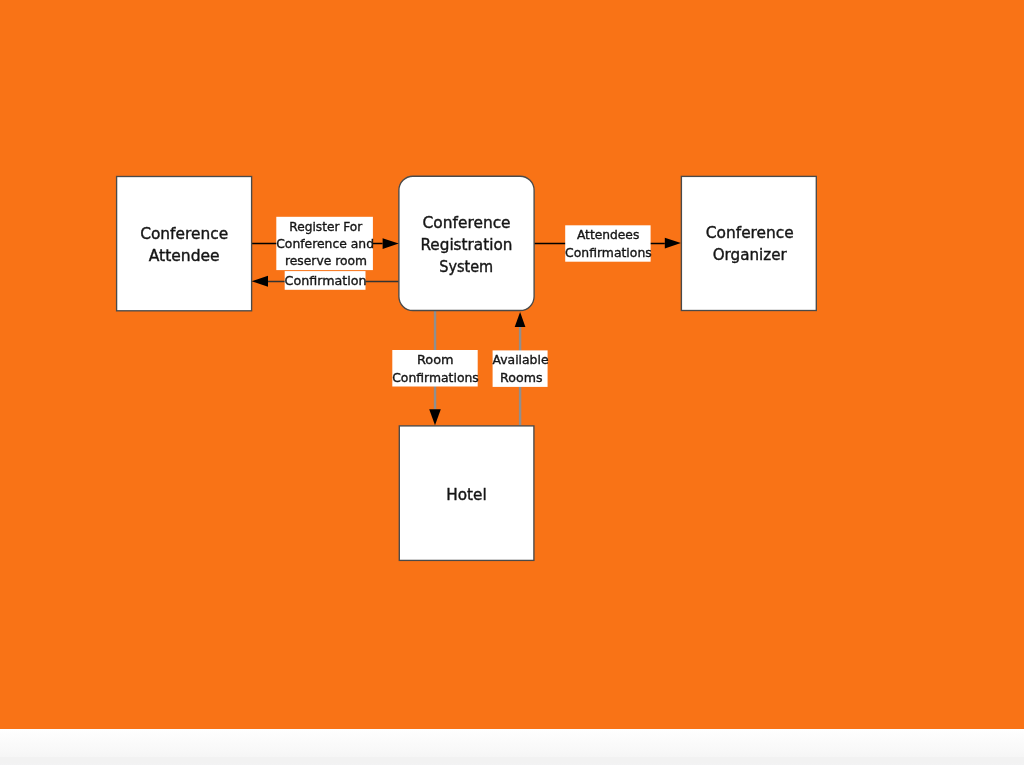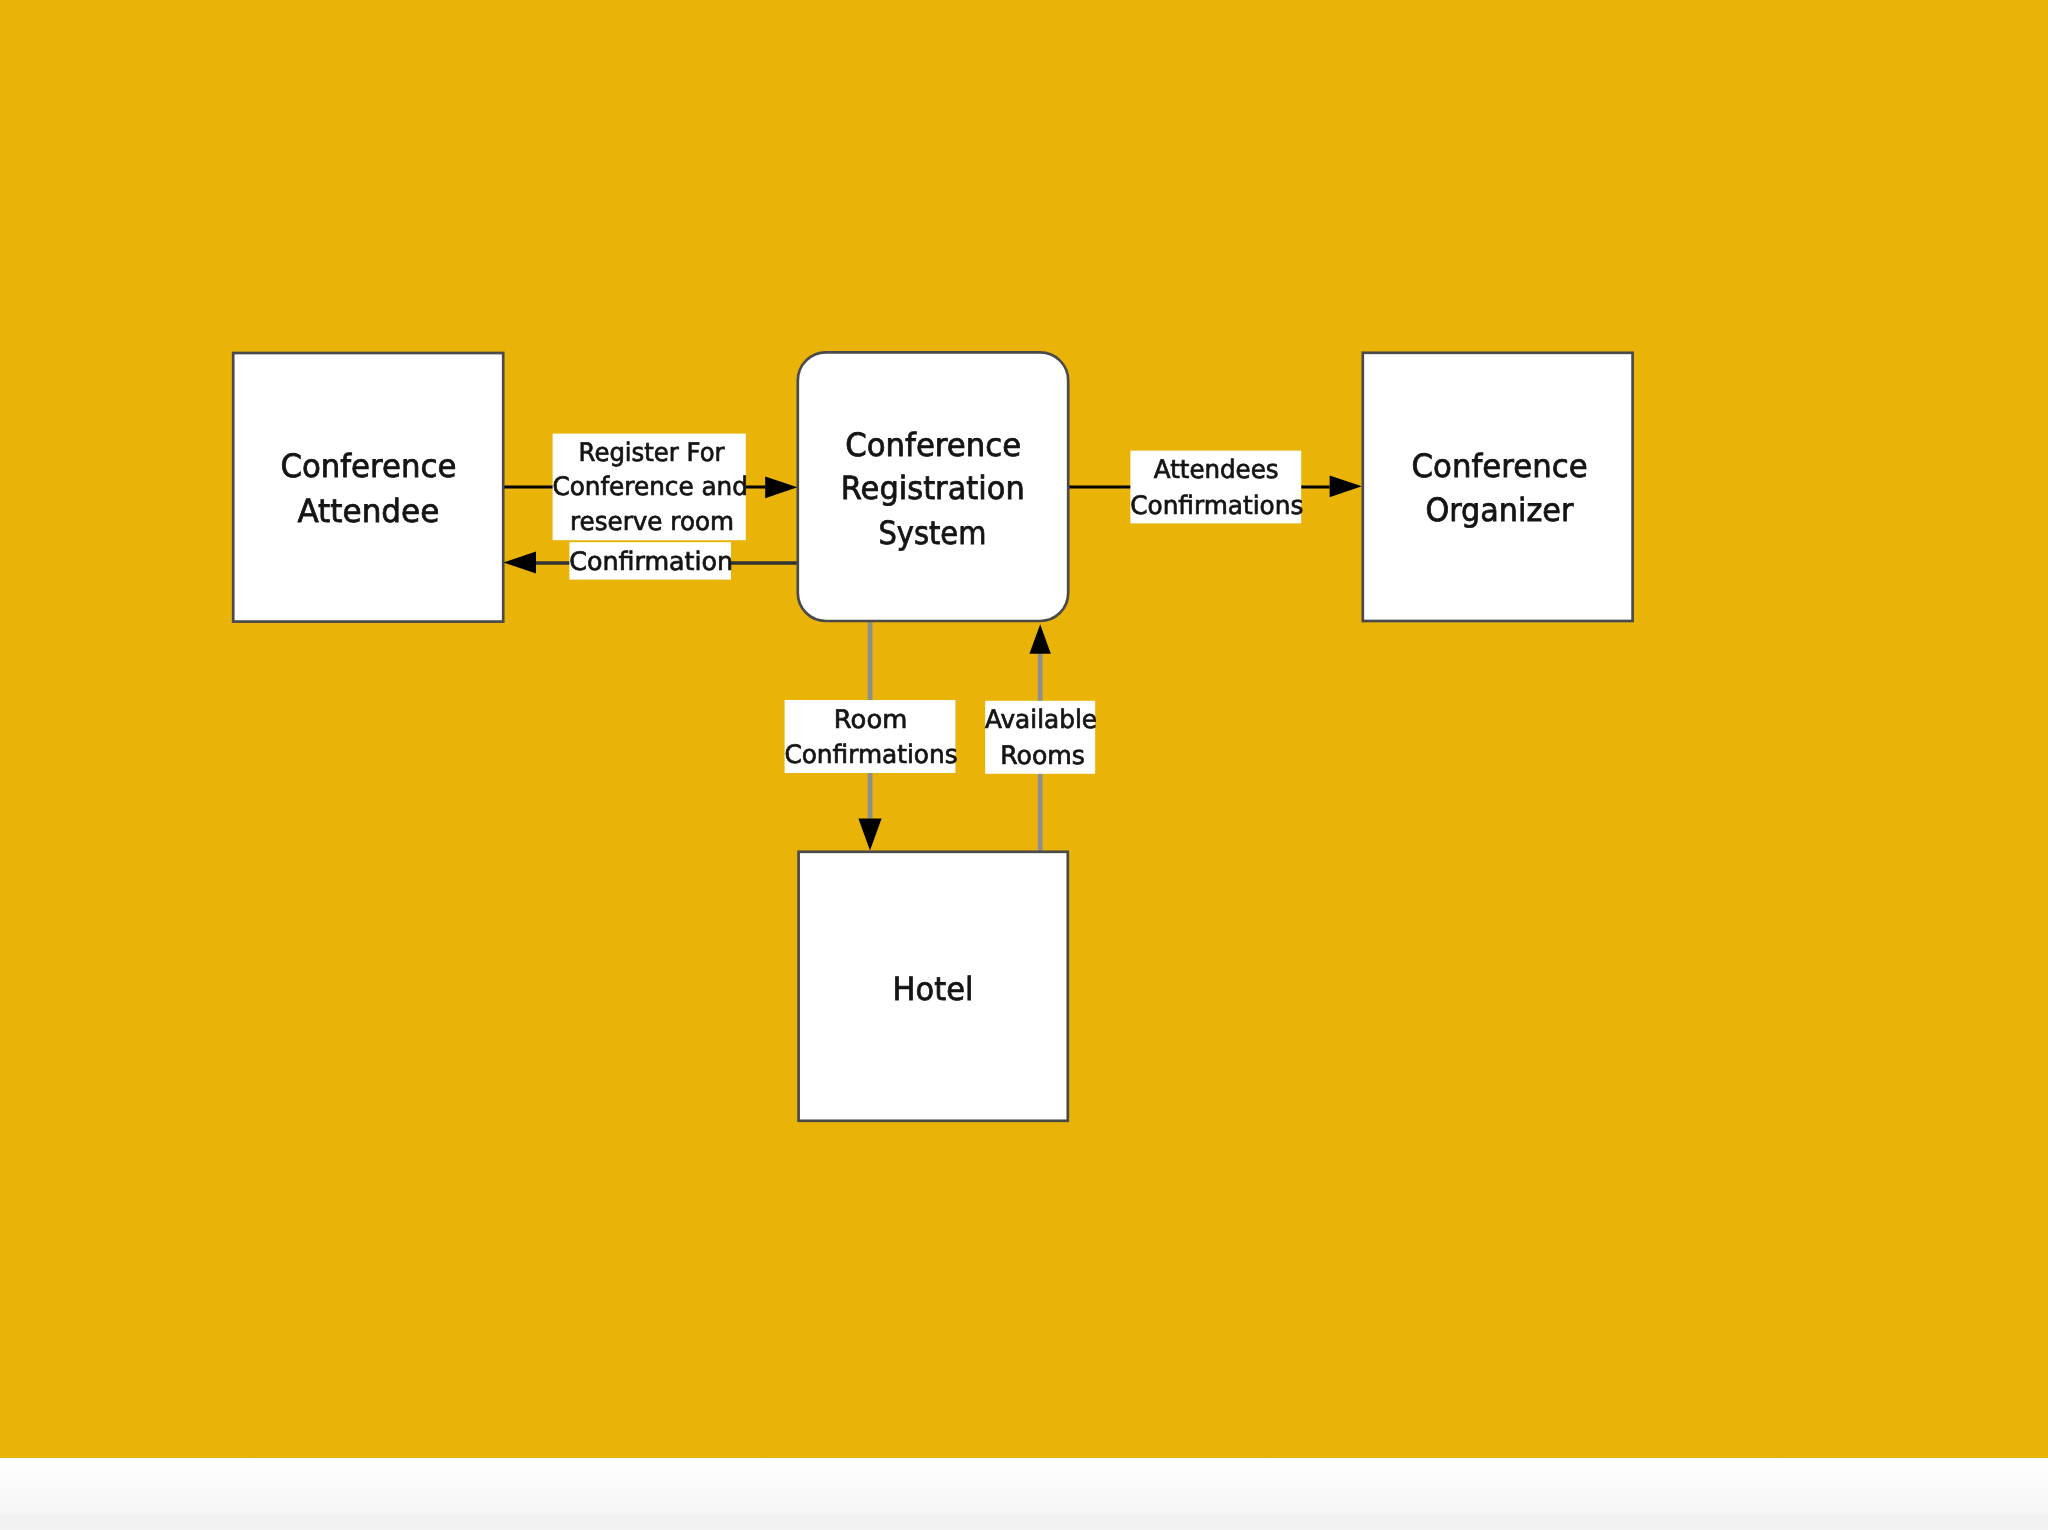--- a/index.html
+++ b/index.html
@@ -2,21 +2,21 @@
 <html><head>
 <meta charset="utf-8">
 <title>Context Diagram</title>
 <style>
   html,body{margin:0;padding:0;}
   body{
     width:1024px;height:765px;overflow:hidden;background:#ffffff;
     font-family:"DejaVu Sans",sans-serif;
     -webkit-font-smoothing:antialiased;
   }
-  #canvas{position:relative;width:1024px;height:765px;background:#eab308;}
+  #canvas{position:relative;width:1024px;height:765px;background:#f97316;}
   #bottom-fade{position:absolute;left:0;top:729px;width:1024px;height:36px;
     background:linear-gradient(to bottom,
       #ffffff 0%, #fdfdfd 14%, #fbfbfb 33%, #f9f9f9 52%, #f7f7f7 70%, #f6f6f6 77.5%,
       #f2f2f2 78.5%, #f2f2f2 94%, #f3f3f4 100%);}
   svg#diagram{position:absolute;left:0;top:0;}
   .node-box{fill:#ffffff;stroke:#4a4a4a;stroke-width:1.35;}
   .flow-line{stroke:#000000;stroke-width:1.6;fill:none;}
   .flow-line-soft{stroke:#333333;stroke-width:1.7;fill:none;}
   .flow-line-v{stroke:#8f8f8f;stroke-width:2.4;fill:none;}
   .arrow-head{fill:#000000;stroke:none;}

